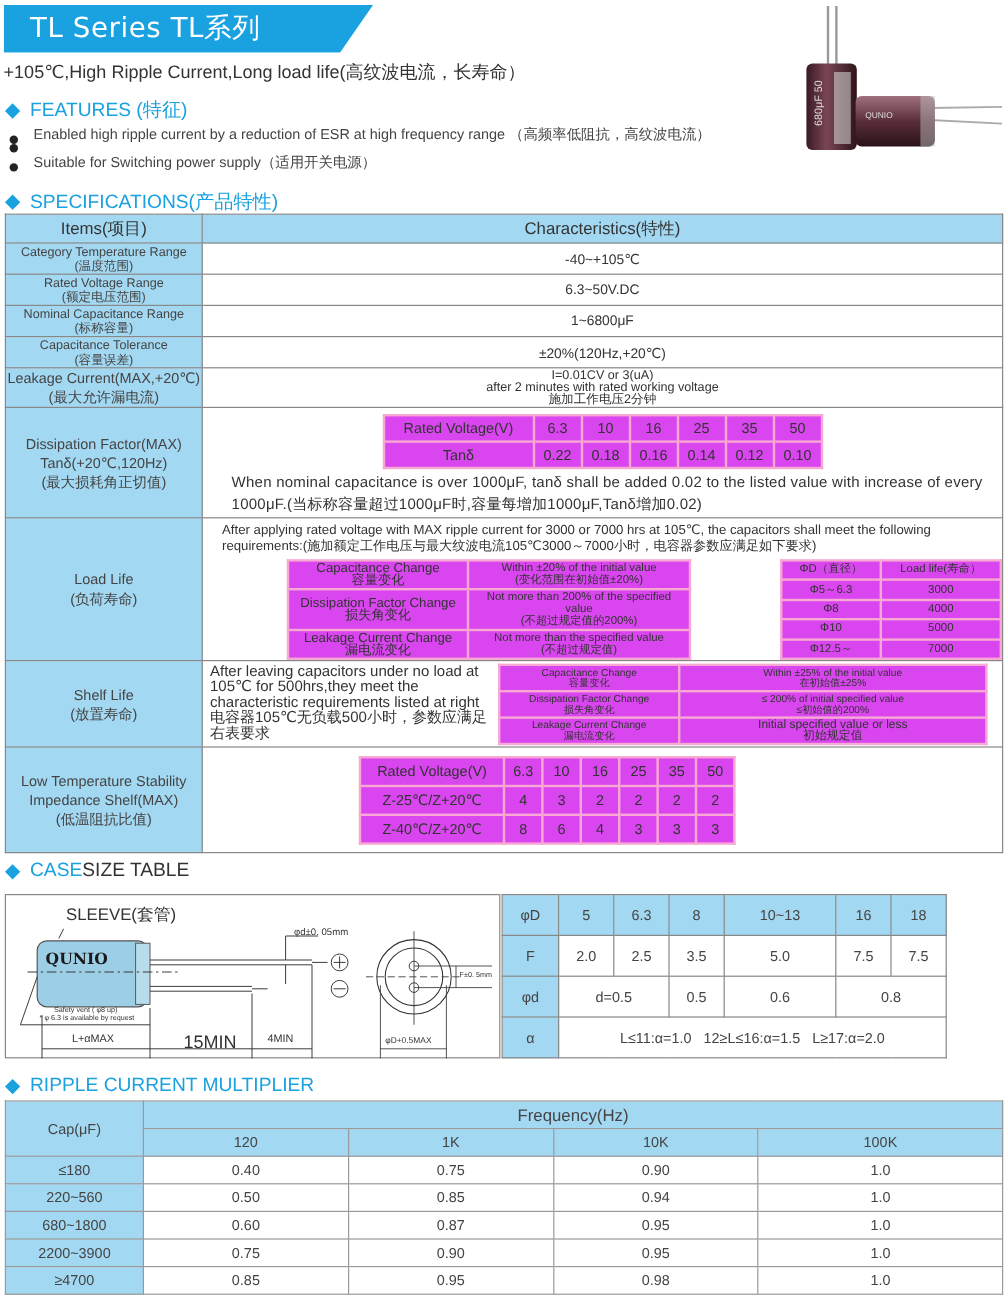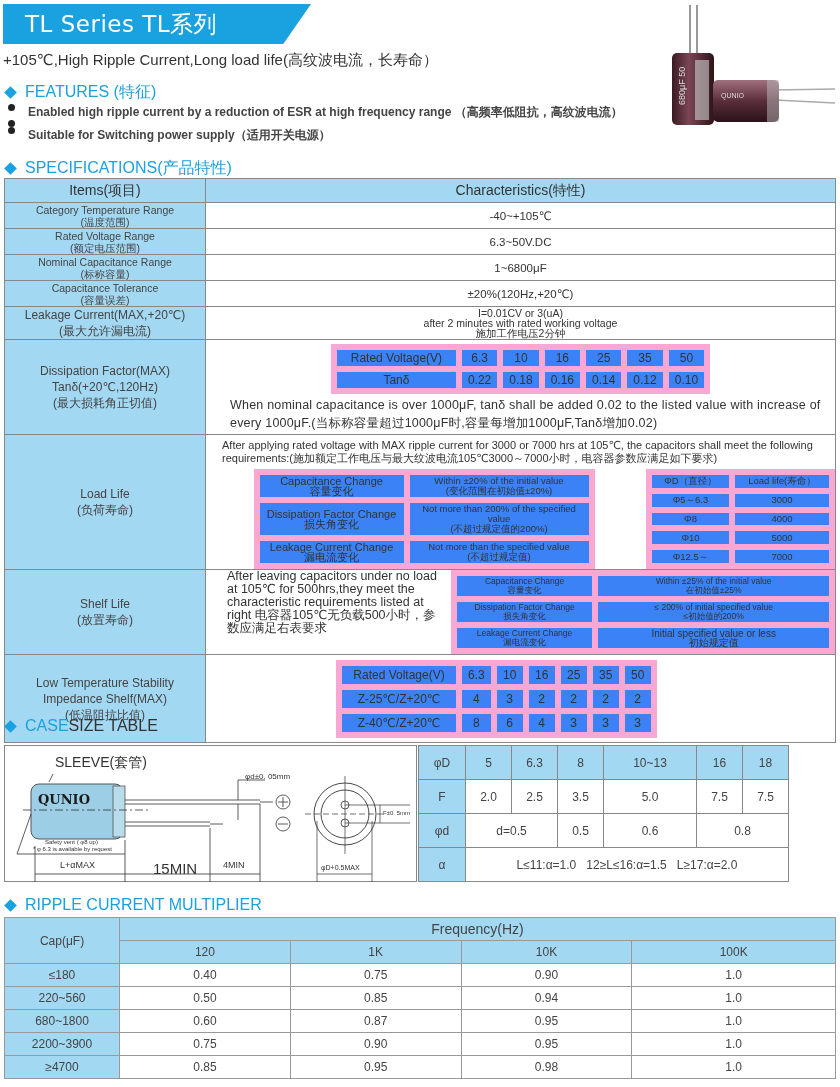--- a/index.html
+++ b/index.html
@@ -13,36 +13,36 @@
     color: #fff; font-size: 23px; line-height: 40px; padding-left: 22px;
     font-family: "DejaVu Sans", sans-serif; letter-spacing: 0.5px;
   }
   .subtitle { position: absolute; left: 3px; top: 51px; font-size: 15px; color: #333; }
 
   .sec-head { position: absolute; left: 6px; font-size: 16px; color: #1aa1df; display: flex; align-items: center; }
   .sec-head .dia { width: 9px; height: 9px; background: #1aa1df; transform: rotate(45deg); margin-right: 10px; display: inline-block; }
   .sec-head .blk { color: #333; text-align: right; }
 
   .features { position: absolute; left: 8px; top: 104px; font-size: 12px; color: #444; line-height: 16px; }
-  .features li { list-style: none; display: flex; align-items: flex-start; font-weight: bold; }
+  .features li { list-style: none; display: flex; align-items: flex-end; }
   .features li .dot { width: 7px; height: 7px; border-radius: 50%; background: #222; margin-right: 13px; display: inline-block; }
 
   .product-photo { position: absolute; left: 655px; top: 5px; width: 180px; height: 135px; }
 
   
   table { border-collapse: collapse; }
   .spec { position: absolute; left: 4px; top: 178px; width: 832px; }
   .spec td { border: 1px solid #888; vertical-align: middle; text-align: center; }
-  .spec td.lab { background: #a3d8f2; width: 201px; color: #444; font-size: 10.5px; line-height: 12px; }
+  .spec td.lab { background: #a3d8f2; width: 164px; color: #444; font-size: 10.5px; line-height: 12px; }
   .spec td.lab.big { font-size: 12px; line-height: 16px; }
   .spec .hdr td { background: #a3d8f2; font-size: 14px; height: 24px; color: #333; }
   .spec td.val { font-size: 11.5px; color: #333; }
 
   .inner { border-collapse: collapse; margin: 0 auto; }
-  .inner td { border: 6px solid #f9a8d4; font-size: 12px; color: #333; padding: 0 6px; height: 22px; background: #3b82f6; }
+  .inner td { border: 2px solid #f9a8d4; font-size: 12px; color: #333; padding: 0 6px; height: 22px; background: #d946ef; }
   .note { font-size: 12.5px; text-align: left; padding: 2px 4px; line-height: 18px; color: #333; letter-spacing: 0.2px; }
   .small-t td { font-size: 9.5px; line-height: 10px; padding: 1px 4px; height: auto; }
 
   .case-box { position: absolute; left: 4px; top: 745px; width: 413px; height: 137px; border: 1px solid #888; }
   .case-table { position: absolute; left: 418px; top: 745px; width: 371px; }
   .case-table td { border: 1px solid #888; text-align: center; font-size: 12px; color: #444; height: 34px; }
   .case-table td.blue { background: #a3d8f2; }
 
   .ripple { position: absolute; left: 4px; top: 917px; width: 832px; }
   .ripple td { border: 1px solid #999; text-align: center; font-size: 12px; color: #444; height: 23px; }
@@ -247,21 +247,21 @@
             </table>
       </div>
     </td>
   </tr>
   <tr style="height:72px">
     <td class="lab big">
           <div>Shelf Life</div>
           <div>(放置寿命)</div>
         </td>
     <td style="text-align:left">
-      <div style="display:flex;align-items:flex-start;padding-left:21px">
+      <div style="display:flex;align-items:flex-start;padding-left:6px">
         <div style="width:236px;font-size:12.5px;line-height:13px;color:#333">After leaving capacitors under no load at 105℃ for 500hrs,they meet the characteristic requirements listed at right 电容器105℃无负载500小时，参数应满足右表要求</div>
         <table class="inner small-t" style="margin:0 0 0 4px">
           <tbody>
                 <tr>
                   <td style="width:150px;font-size:8.5px;line-height:9px">
                     <div>Capacitance Change</div>
                     <div>容量变化</div>
                   </td>
               <td style="width:256px;font-size:8.5px;line-height:9px">
                     <div>Within ±25% of the initial value</div>

